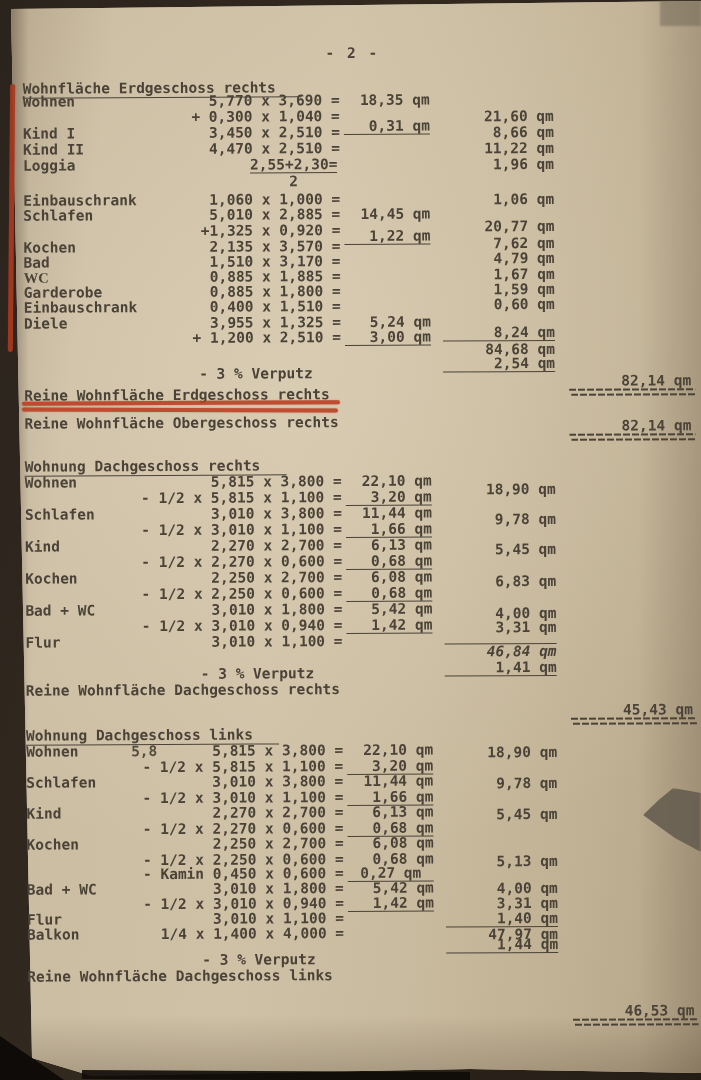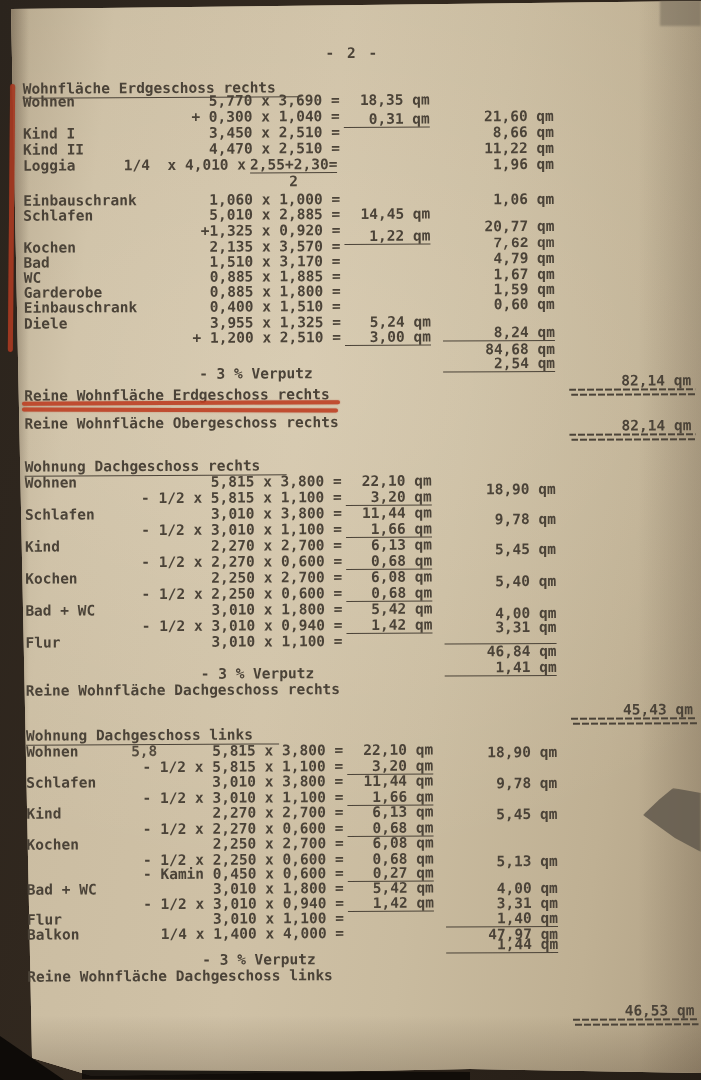--- a/index.html
+++ b/index.html
@@ -29,21 +29,21 @@
   }
   #textlayer{position:absolute;left:0;top:0;width:701px;height:1080px;transform:rotate(-.3deg);}
   .abs{position:absolute;}
   .txt{font:bold 14.5px/15px "DejaVu Sans Mono",monospace;color:#4b4338;white-space:pre;}
   .faded{opacity:.92;}
   .lbl{left:25px;}
   .expr{left:58px;width:284px;text-align:right;}
   .inres{left:346px;width:86px;text-align:right;}
   .uline{border-bottom:1.7px solid #4b4338;}
   .rval{left:444px;width:112px;text-align:right;}
-  .lt{border-top:1.7px solid #4b4338;}
+  .lt{border-top:1.7px solid #4b4338;font-style:italic;}
   .lb{border-bottom:1.7px solid #4b4338;}
   .fval{left:578px;width:114px;text-align:right;}
   .dbl{position:relative;}
   .dbl::after{
     content:"";position:absolute;left:-8px;right:-4px;top:15px;height:7px;
     background-image:
       repeating-linear-gradient(90deg,#4b4338 0 7px,rgba(0,0,0,0) 7px 9px),
       repeating-linear-gradient(90deg,#4b4338 0 7px,rgba(0,0,0,0) 7px 9px);
     background-size:100% 2px,100% 2px;
     background-position:0 0,2px 5px;
@@ -69,49 +69,48 @@
 
 <div id="paper"></div>
 
 <div id="textlayer">
   <div class="abs txt pagenum" style="left:328px;top:46px;">- 2 -</div>
 <div class="abs txt lbl" style="top: 80px;"><span class="title">Wohnfläche Erdgeschoss rechts</span></div>
     <div class="abs txt lbl" style="top: 93px;">Wohnen</div>
     <div class="abs txt expr" style="top: 93px;">5,770 x 3,690 =</div>
     <div class="abs txt inres" style="top: 93px;">18,35 qm</div>
     <div class="abs txt expr" style="top: 109px;">+ 0,300 x 1,040 =</div>
-    <div class="abs txt inres uline" style="top: 112px;">0,31 qm</div>
+    <div class="abs txt inres uline" style="top: 119px;">0,31 qm</div>
     <div class="abs txt rval" style="top: 110px;">21,60 qm</div>
     <div class="abs txt lbl" style="top: 125px;">Kind I</div>
     <div class="abs txt expr" style="top: 125px;">3,450 x 2,510 =</div>
     <div class="abs txt rval" style="top: 126px;">8,66 qm</div>
     <div class="abs txt lbl" style="top: 141px;">Kind II</div>
     <div class="abs txt expr" style="top: 141px;">4,470 x 2,510 =</div>
     <div class="abs txt rval" style="top: 142px;">11,22 qm</div>
     <div class="abs txt lbl" style="top: 157px;">Loggia</div>
-    <div class="abs txt expr" style="top: 157px; width: 190px;">1/4  x 4,010 x</div>
     <div class="abs txt uline" style="top: 157px; left: 252px;">2,55+2,30=</div>
     <div class="abs txt " style="top: 174px; left: 252px; width: 87px; text-align: center;">2</div>
     <div class="abs txt rval" style="top: 158px;">1,96 qm</div>
     <div class="abs txt lbl" style="top: 192px;">Einbauschrank</div>
     <div class="abs txt expr" style="top: 192px;">1,060 x 1,000 =</div>
     <div class="abs txt rval" style="top: 193px;">1,06 qm</div>
     <div class="abs txt lbl" style="top: 207px;">Schlafen</div>
     <div class="abs txt expr" style="top: 207px;">5,010 x 2,885 =</div>
     <div class="abs txt inres" style="top: 207px;">14,45 qm</div>
     <div class="abs txt expr" style="top: 223px;">+1,325 x 0,920 =</div>
     <div class="abs txt inres uline" style="top: 223px; margin-top: 6px;">1,22 qm</div>
     <div class="abs txt rval" style="top: 220px;">20,77 qm</div>
     <div class="abs txt lbl" style="top: 239px;">Kochen</div>
     <div class="abs txt expr" style="top: 239px;">2,135 x 3,570 =</div>
-    <div class="abs txt rval" style="top: 237px; font-family: Liberation Mono, monospace;">7,62 qm</div>
+    <div class="abs txt rval" style="top: 237px;">7,62 qm</div>
     <div class="abs txt lbl" style="top: 254px;">Bad</div>
     <div class="abs txt expr" style="top: 254px;">1,510 x 3,170 =</div>
     <div class="abs txt rval" style="top: 252px;">4,79 qm</div>
-    <div class="abs txt lbl" style="top: 269px;">WC</div>
+    <div class="abs txt lbl" style="top: 269px; font-family: Liberation Serif, serif;">WC</div>
     <div class="abs txt expr" style="top: 269px;">0,885 x 1,885 =</div>
     <div class="abs txt rval" style="top: 268px;">1,67 qm</div>
     <div class="abs txt lbl" style="top: 284px;">Garderobe</div>
     <div class="abs txt expr" style="top: 284px;">0,885 x 1,800 =</div>
     <div class="abs txt rval" style="top: 283px;">1,59 qm</div>
     <div class="abs txt lbl" style="top: 299px;">Einbauschrank</div>
     <div class="abs txt expr" style="top: 299px;">0,400 x 1,510 =</div>
     <div class="abs txt rval" style="top: 298px;">0,60 qm</div>
     <div class="abs txt lbl" style="top: 315px;">Diele</div>
     <div class="abs txt expr" style="top: 315px;">3,955 x 1,325 =</div>
@@ -143,21 +142,21 @@
     <div class="abs txt expr" style="top: 538px;">2,270 x 2,700 =</div>
     <div class="abs txt inres" style="top: 538px;">6,13 qm</div>
     <div class="abs txt expr" style="top: 554px;">- 1/2 x 2,270 x 0,600 =</div>
     <div class="abs txt inres uline" style="top: 554px;">0,68 qm</div>
     <div class="abs txt rval" style="top: 543px;">5,45 qm</div>
     <div class="abs txt lbl" style="top: 570px;">Kochen</div>
     <div class="abs txt expr" style="top: 570px;">2,250 x 2,700 =</div>
     <div class="abs txt inres" style="top: 570px;">6,08 qm</div>
     <div class="abs txt expr" style="top: 586px;">- 1/2 x 2,250 x 0,600 =</div>
     <div class="abs txt inres uline" style="top: 586px;">0,68 qm</div>
-    <div class="abs txt rval" style="top: 575px;">5,40 qm</div>
+    <div class="abs txt rval" style="top: 575px;">6,83 qm</div>
     <div class="abs txt lbl" style="top: 602px;">Bad + WC</div>
     <div class="abs txt expr" style="top: 602px;">3,010 x 1,800 =</div>
     <div class="abs txt inres" style="top: 602px;">5,42 qm</div>
     <div class="abs txt rval" style="top: 607px;">4,00 qm</div>
     <div class="abs txt expr" style="top: 618px;">- 1/2 x 3,010 x 0,940 =</div>
     <div class="abs txt inres uline" style="top: 618px;">1,42 qm</div>
     <div class="abs txt rval" style="top: 621px;">3,31 qm</div>
     <div class="abs txt lbl" style="top: 634px;">Flur</div>
     <div class="abs txt expr" style="top: 634px;">3,010 x 1,100 =</div>
     <div class="abs txt rval lt" style="top: 644px;">46,84 qm</div>
@@ -184,21 +183,21 @@
     <div class="abs txt inres" style="top: 805px;">6,13 qm</div>
     <div class="abs txt expr" style="top: 821px;">- 1/2 x 2,270 x 0,600 =</div>
     <div class="abs txt inres uline" style="top: 821px;">0,68 qm</div>
     <div class="abs txt rval" style="top: 808px;">5,45 qm</div>
     <div class="abs txt lbl" style="top: 836px;">Kochen</div>
     <div class="abs txt expr" style="top: 836px;">2,250 x 2,700 =</div>
     <div class="abs txt inres" style="top: 836px;">6,08 qm</div>
     <div class="abs txt expr" style="top: 852px;">- 1/2 x 2,250 x 0,600 =</div>
     <div class="abs txt inres" style="top: 852px;">0,68 qm</div>
     <div class="abs txt expr" style="top: 866px;">- Kamin 0,450 x 0,600 =</div>
-    <div class="abs txt inres uline" style="top: 866px;">0,27 qm</div>
+    <div class="abs txt inres uline" style="top: 866px; text-align: center;">0,27 qm</div>
     <div class="abs txt rval" style="top: 855px;">5,13 qm</div>
     <div class="abs txt lbl" style="top: 881px;">Bad + WC</div>
     <div class="abs txt expr" style="top: 881px;">3,010 x 1,800 =</div>
     <div class="abs txt inres" style="top: 881px;">5,42 qm</div>
     <div class="abs txt rval" style="top: 882px;">4,00 qm</div>
     <div class="abs txt expr" style="top: 896px;">- 1/2 x 3,010 x 0,940 =</div>
     <div class="abs txt inres uline" style="top: 896px;">1,42 qm</div>
     <div class="abs txt rval" style="top: 897px;">3,31 qm</div>
     <div class="abs txt lbl" style="top: 911px;">Flur</div>
     <div class="abs txt expr" style="top: 911px;">3,010 x 1,100 =</div>

